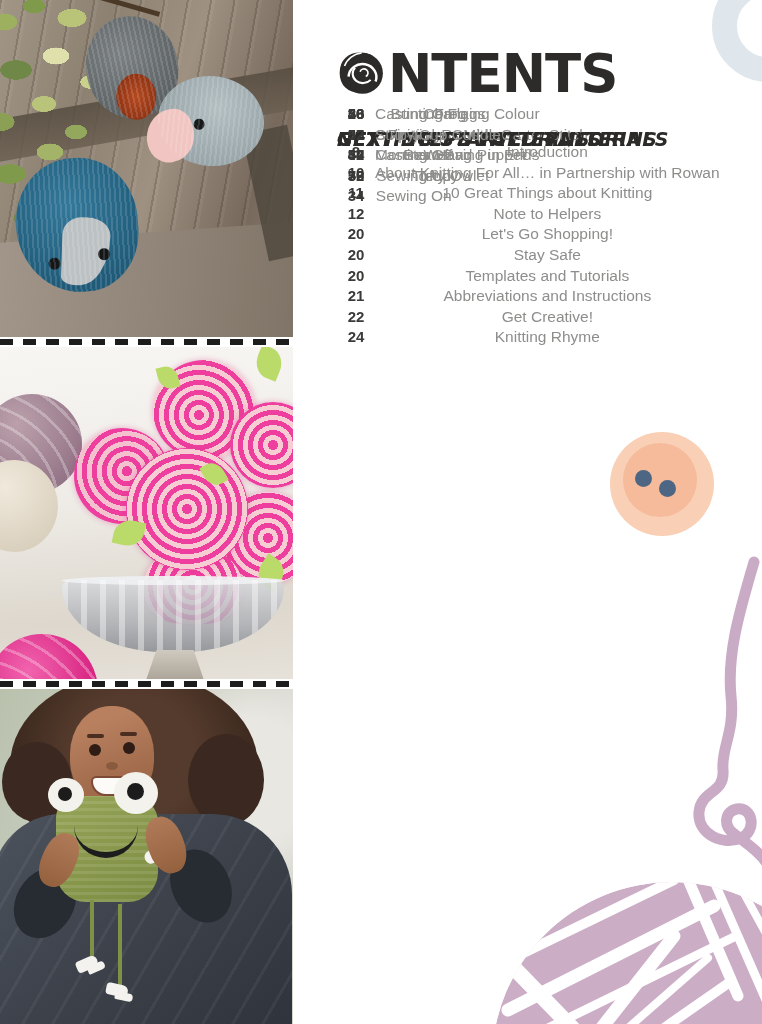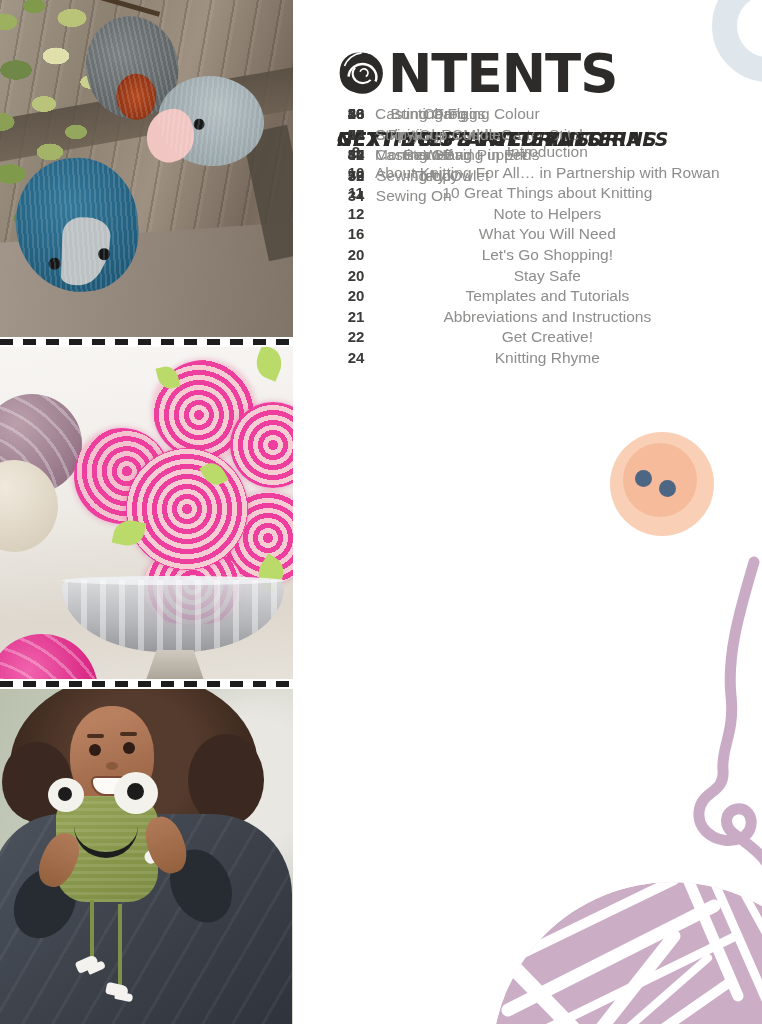--- a/index.html
+++ b/index.html
@@ -277,24 +277,20 @@
           </div>
           <div class="entry-row">
             <span class="entry-page">11</span>
             <span class="entry-title">10 Great Things about Knitting</span>
           </div>
           <div class="entry-row">
             <span class="entry-page">12</span>
             <span class="entry-title">Note to Helpers</span>
           </div>
           <div class="entry-row">
-            <span class="entry-page">16</span>
-            <span class="entry-title">What You Will Need</span>
-          </div>
-          <div class="entry-row">
             <span class="entry-page">20</span>
             <span class="entry-title">Let's Go Shopping!</span>
           </div>
           <div class="entry-row">
             <span class="entry-page">20</span>
             <span class="entry-title">Stay Safe</span>
           </div>
           <div class="entry-row">
             <span class="entry-page">20</span>
             <span class="entry-title">Templates and Tutorials</span>

